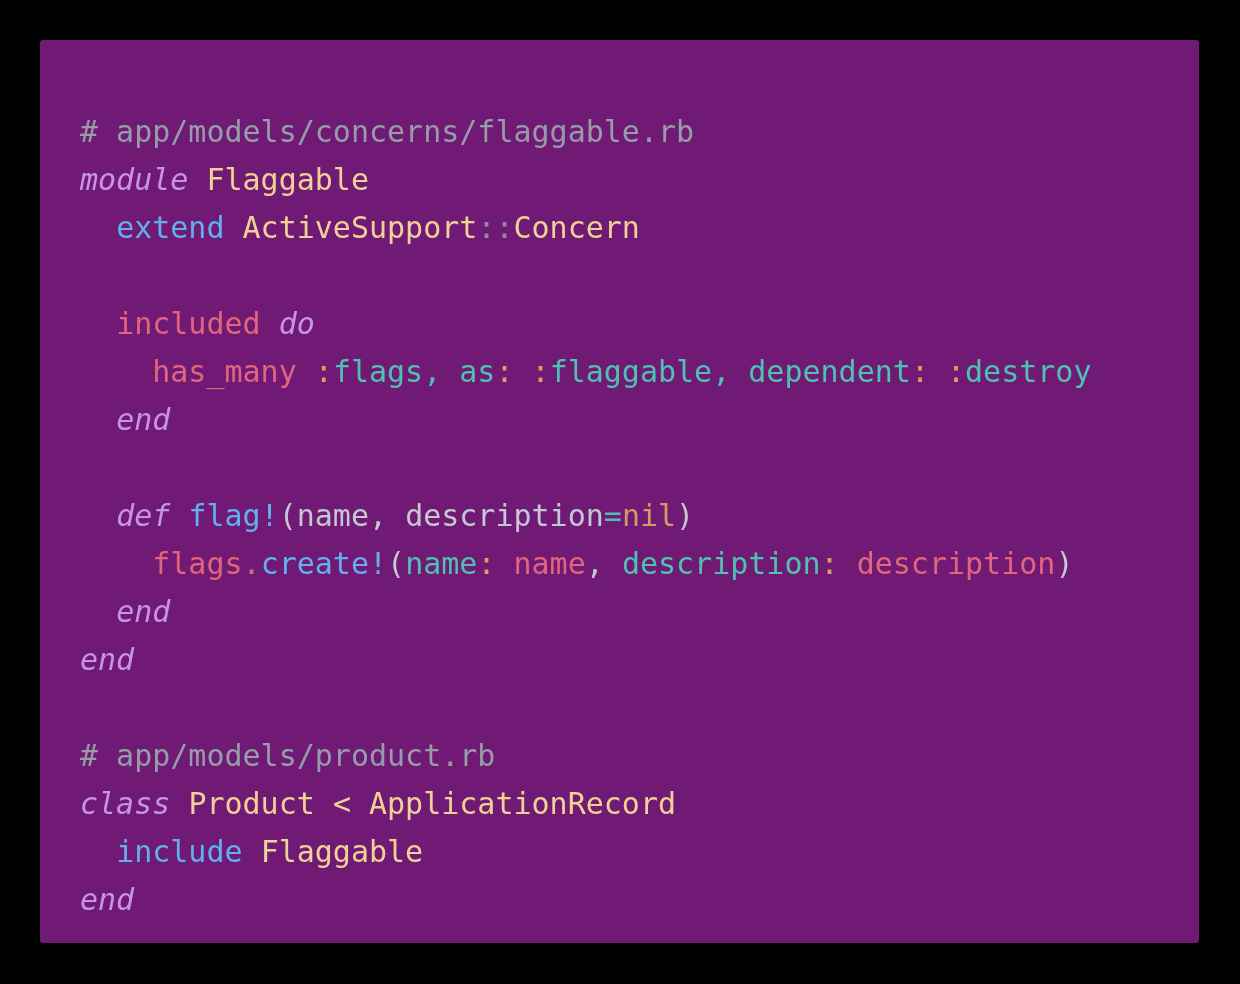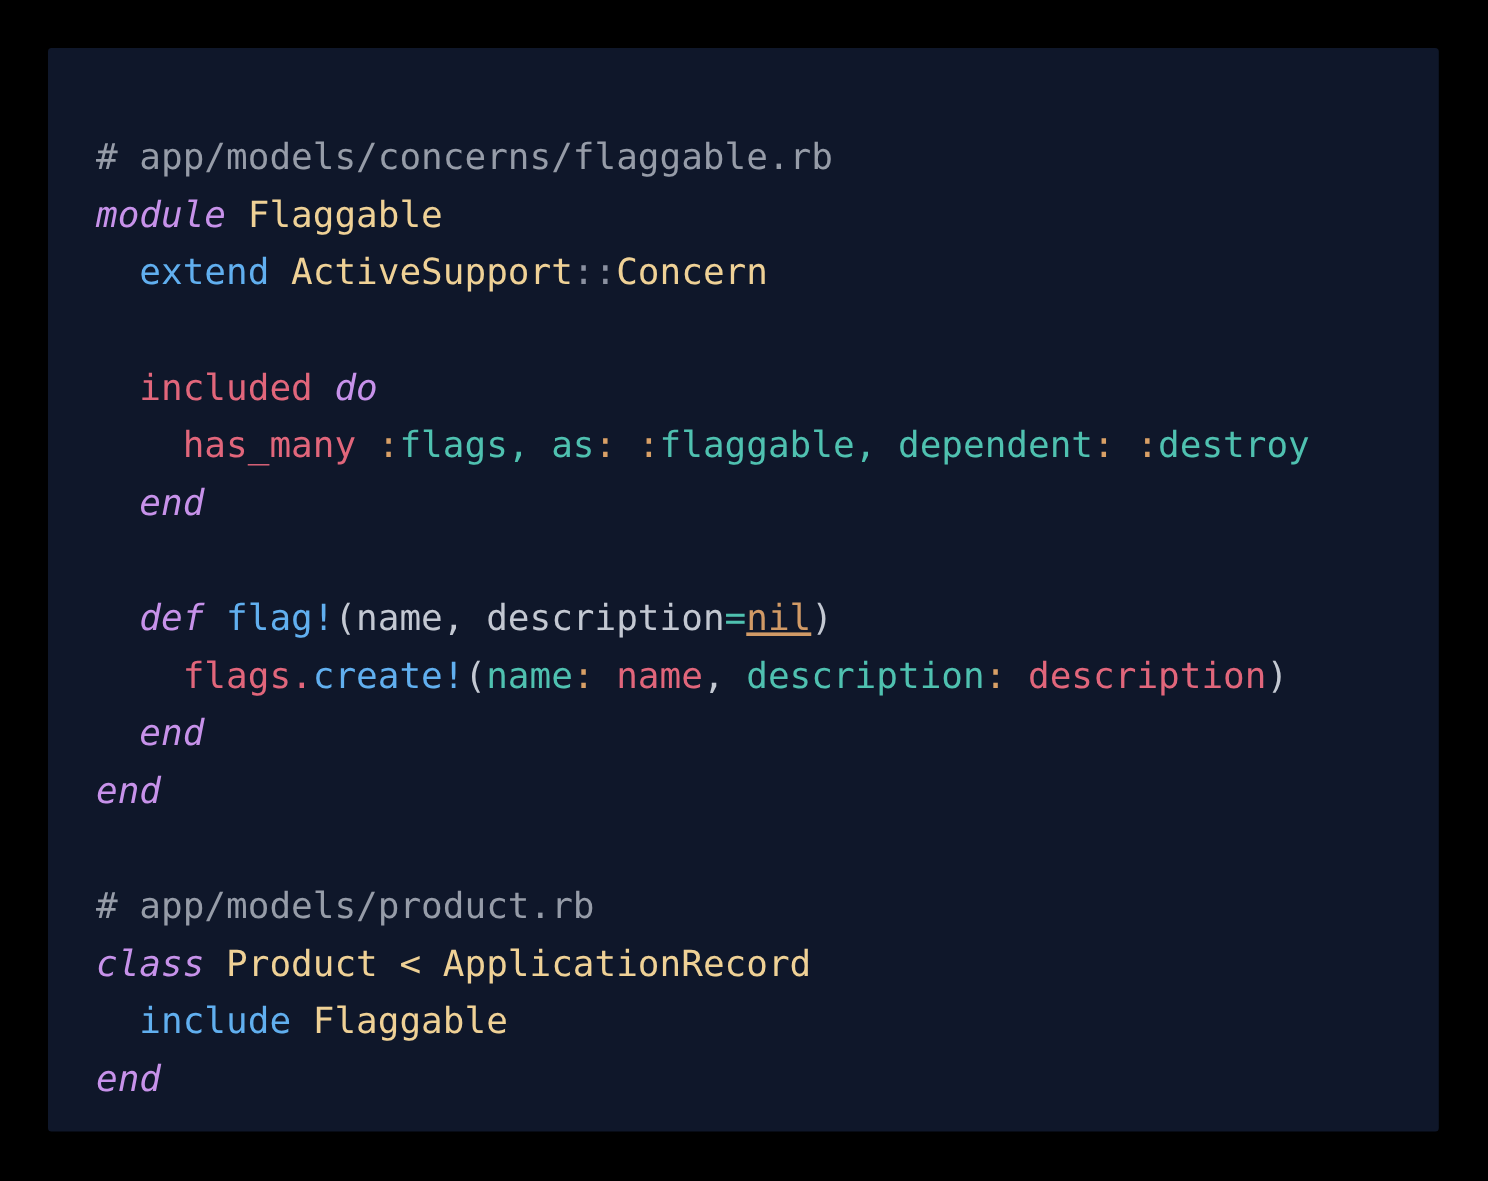--- a/index.html
+++ b/index.html
@@ -14,21 +14,21 @@
     overflow: hidden;
     font-family: "DejaVu Sans Mono", "Liberation Mono", monospace;
   }
 
   #code-card {
     position: absolute;
     left: 40px;
     top: 40px;
     width: 1159px;
     height: 903px;
-    background: #0f172a;
+    background: #701a75;
     border-radius: 3px;
     overflow: hidden;
   }
 
   #code-block {
     position: absolute;
     left: 40px;
     top: 38px;
     right: 0;
     white-space: pre;
@@ -48,21 +48,21 @@
   
   .t-comment  { color: #969CA8; }
   .t-keyword  { color: #C792EA; font-style: italic; }
   .t-const    { color: #EFD196; }
   .t-func     { color: #61AFEF; }
   .t-method   { color: #E1667B; margin-top: 41px; }
   .t-symbol   { color: #4FC1B0; }
   .t-punct-sym{ color: #D9A066; }
   .t-param    { color: #C3C8D2; }
   .t-plain    { color: #C3C8D2; }
-  .t-number   { color: #D19A66; text-decoration: underline; }
+  .t-number   { color: #D19A66; }
   .t-operator { color: #4FC1B0; }
   .t-sep      { color: #8A90A0; }
 </style>
 </head>
 <body>
 
 <div id="code-card">
   <pre id="code-block"><div class="line"><span class="t-comment"># app/models/concerns/flaggable.rb</span></div><div class="line"><span class="t-keyword">module</span><span class="t-plain"> </span><span class="t-const">Flaggable</span></div><div class="line"><span class="t-plain">  </span><span class="t-func">extend</span><span class="t-plain"> </span><span class="t-const">ActiveSupport</span><span class="t-sep">::</span><span class="t-const">Concern</span></div><div class="line blank">&nbsp;</div><div class="line"><span class="t-plain">  </span><span class="t-method">included</span><span class="t-plain"> </span><span class="t-keyword">do</span></div><div class="line"><span class="t-plain">    </span><span class="t-method">has_many</span><span class="t-plain"> </span><span class="t-punct-sym">:</span><span class="t-symbol">flags</span><span class="t-symbol">,</span><span class="t-plain"> </span><span class="t-symbol">as</span><span class="t-punct-sym">:</span><span class="t-plain"> </span><span class="t-punct-sym">:</span><span class="t-symbol">flaggable</span><span class="t-symbol">,</span><span class="t-plain"> </span><span class="t-symbol">dependent</span><span class="t-punct-sym">:</span><span class="t-plain"> </span><span class="t-punct-sym">:</span><span class="t-symbol">destroy</span></div><div class="line"><span class="t-plain">  </span><span class="t-keyword">end</span></div><div class="line blank">&nbsp;</div><div class="line"><span class="t-plain">  </span><span class="t-keyword">def</span><span class="t-plain"> </span><span class="t-func">flag!</span><span class="t-param">(</span><span class="t-param">name</span><span class="t-param">, </span><span class="t-param">description</span><span class="t-operator">=</span><span class="t-number">nil</span><span class="t-param">)</span></div><div class="line"><span class="t-plain">    </span><span class="t-method">flags</span><span class="t-method">.</span><span class="t-func">create!</span><span class="t-param">(</span><span class="t-symbol">name</span><span class="t-punct-sym">:</span><span class="t-plain"> </span><span class="t-method">name</span><span class="t-param">,</span><span class="t-plain"> </span><span class="t-symbol">description</span><span class="t-punct-sym">:</span><span class="t-plain"> </span><span class="t-method">description</span><span class="t-param">)</span></div><div class="line"><span class="t-plain">  </span><span class="t-keyword">end</span></div><div class="line"><span class="t-keyword">end</span></div><div class="line blank">&nbsp;</div><div class="line"><span class="t-comment"># app/models/product.rb</span></div><div class="line"><span class="t-keyword">class</span><span class="t-plain"> </span><span class="t-const">Product</span><span class="t-plain"> </span><span class="t-const">&lt;</span><span class="t-plain"> </span><span class="t-const">ApplicationRecord</span></div><div class="line"><span class="t-plain">  </span><span class="t-func">include</span><span class="t-plain"> </span><span class="t-const">Flaggable</span></div><div class="line"><span class="t-keyword">end</span></div></pre>
 </div>
 

